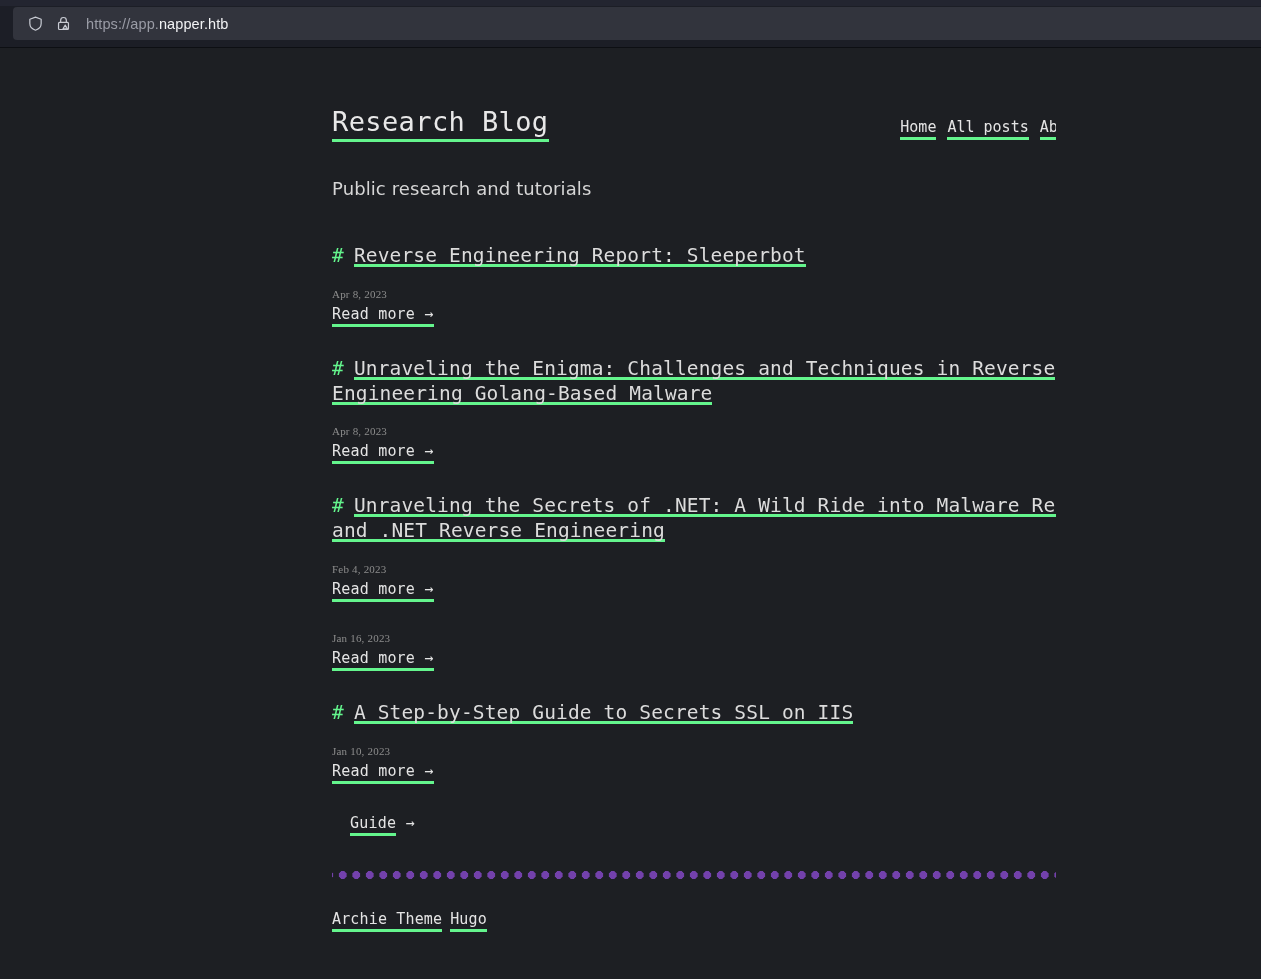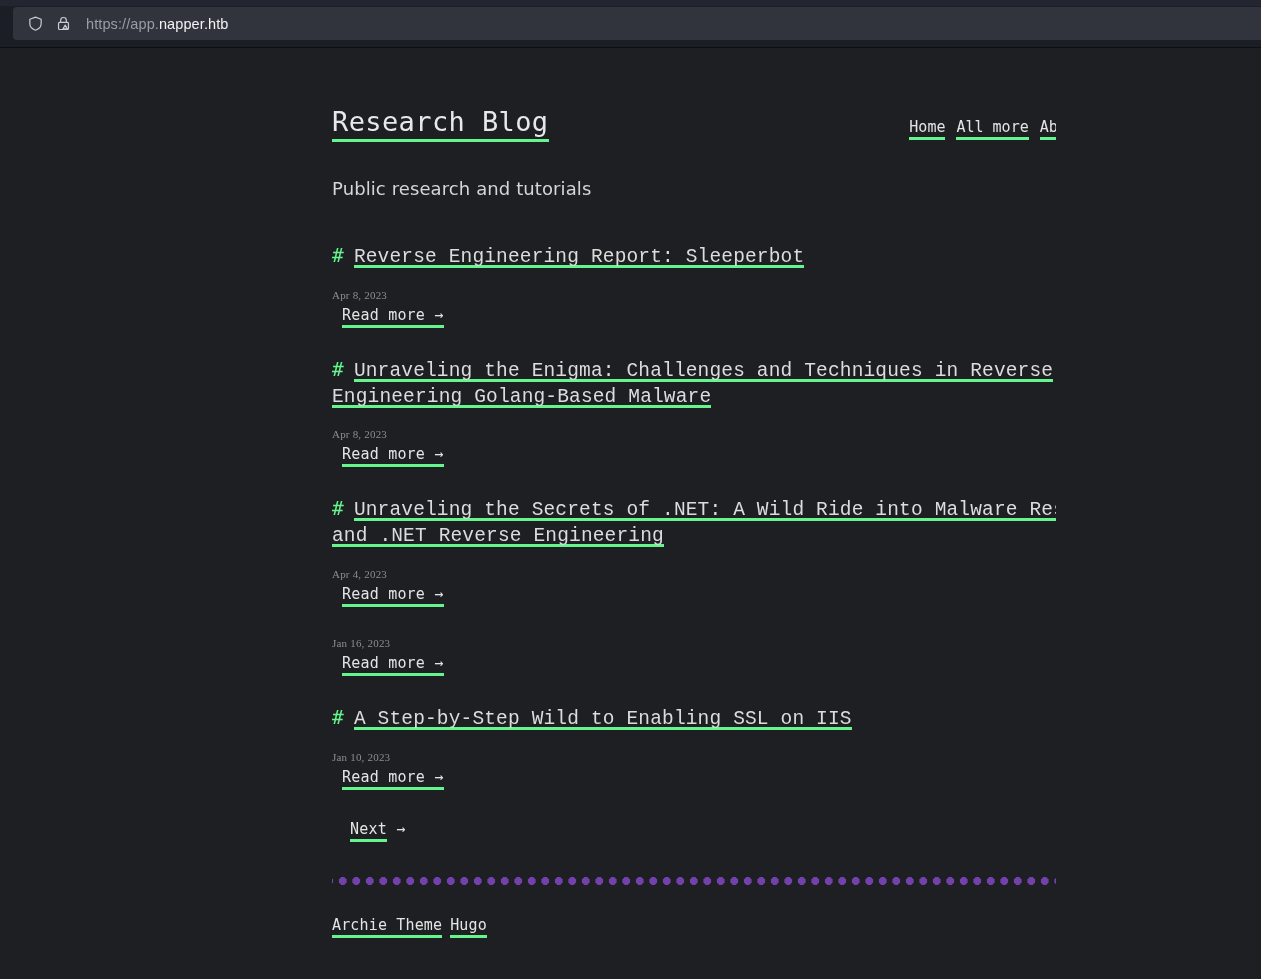--- a/index.html
+++ b/index.html
@@ -140,32 +140,30 @@
   }
   .post-hash {
     color: #64f58d;
     margin-right: 10px;
   }
   .post-title-link {
     color: #dcdcdc;
     text-decoration: none;
     box-shadow: inset 0 -3px 0 0 #64f58d;
     cursor: pointer;
-    font-family: Liberation Mono, monospace;
   }
   .post-date {
     font-family: Liberation Serif, serif;
     font-size: 11px;
     color: #8d8d8d;
     margin-top: 19px;
     letter-spacing: 0.2px;
   }
   .post-readmore-row {
     margin-top: 5px;
-    margin-left: 10px;
   }
   .post-readmore {
     font-family: "DejaVu Sans Mono", "Liberation Mono", monospace;
     font-size: 15px;
     color: #e4e4e4;
     text-decoration: none;
     border-bottom: 3px solid #64f58d;
     padding-bottom: 1px;
     letter-spacing: 0.2px;
     cursor: pointer;
@@ -249,21 +247,21 @@
 </div>
 
 <div id="page">
   <div id="content">
 
     <div id="site-header">
       <h1 id="site-title">Research Blog</h1>
 
       <nav id="site-nav">
         <a class="nav-link">Home</a>
-        <a class="nav-link">All more</a>
+        <a class="nav-link">All posts</a>
         <a class="nav-link">About</a>
         <a class="nav-link">Tags</a>
       </nav>
     </div>
 
     <div id="site-subtitle">Public research and tutorials</div>
 
     <div id="post-list">
 
       <article class="post-item">
@@ -273,39 +271,39 @@
       </article>
 
       <article class="post-item">
         <h2 class="post-heading"><span class="post-hash">#</span><a class="post-title-link">Unraveling the Enigma: Challenges and Techniques in Reverse Engineering Golang-Based Malware</a></h2>
         <div class="post-date">Apr 8, 2023</div>
         <div class="post-readmore-row"><a class="post-readmore">Read more →</a></div>
       </article>
 
       <article class="post-item">
         <h2 class="post-heading"><span class="post-hash">#</span><a class="post-title-link">Unraveling the Secrets of .NET: A Wild Ride into Malware Research and .NET Reverse Engineering</a></h2>
-        <div class="post-date">Apr 4, 2023</div>
+        <div class="post-date">Feb 4, 2023</div>
         <div class="post-readmore-row"><a class="post-readmore">Read more →</a></div>
       </article>
 
       <article class="post-item">
         <div class="post-date">Jan 16, 2023</div>
         <div class="post-readmore-row"><a class="post-readmore">Read more →</a></div>
       </article>
 
       <article class="post-item">
-        <h2 class="post-heading"><span class="post-hash">#</span><a class="post-title-link">A Step-by-Step Wild to Enabling SSL on IIS</a></h2>
+        <h2 class="post-heading"><span class="post-hash">#</span><a class="post-title-link">A Step-by-Step Guide to Secrets SSL on IIS</a></h2>
         <div class="post-date">Jan 10, 2023</div>
         <div class="post-readmore-row"><a class="post-readmore">Read more →</a></div>
       </article>
 
     </div>
 
     <div id="pagination">
-      <a id="pagination-next"><span class="next-word">Next</span><span> →</span></a>
+      <a id="pagination-next"><span class="next-word">Guide</span><span> →</span></a>
     </div>
 
     <div id="footer-divider"></div>
 
     <footer id="site-footer">
 
       <a class="footer-link">Archie Theme</a>
 
       <span style="width:8px"></span>
       <a class="footer-link">Hugo</a>

